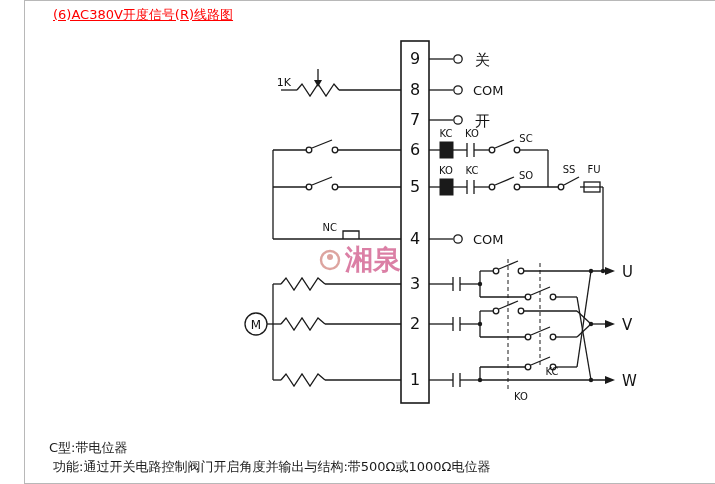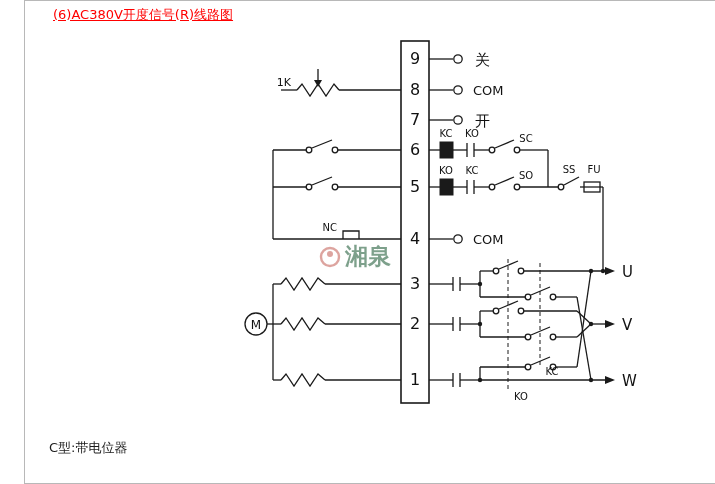--- a/index.html
+++ b/index.html
@@ -4,21 +4,21 @@
 <style>
   html,body{margin:0;padding:0;background:#fff;}
   #page{position:relative;width:713px;height:482px;background:#fff;border:1px solid #b8b8b8;
         font-family:"DejaVu Sans","Liberation Sans",sans-serif;overflow:hidden;margin-left:24px;}
   .title{position:absolute;left:28px;top:5px;font-size:13px;color:#ff0000;
          text-decoration:underline;z-index:3;white-space:nowrap;}
   .footer1{position:absolute;left:24px;top:438px;font-size:13px;color:#1a1a1a;z-index:3;white-space:nowrap;}
   .footer2{position:absolute;left:28px;top:457px;font-size:13px;color:#1a1a1a;z-index:3;white-space:nowrap;}
   #circuit{position:absolute;left:0;top:0;z-index:2;}
   .watermark{position:absolute;left:293px;top:240px;z-index:1;display:flex;align-items:center;
-             gap:3px;opacity:.55;color:#14532d;font-size:23px;font-weight:bold;white-space:nowrap;}
+             gap:3px;opacity:.55;color:#be185d;font-size:28px;font-weight:bold;white-space:nowrap;}
   svg text{font-family:"DejaVu Sans","Liberation Sans",sans-serif;fill:#111;}
   .ln{stroke:#1a1a1a;stroke-width:1.3;fill:none;}
   .dash{stroke:#1a1a1a;stroke-width:1;fill:none;stroke-dasharray:4 3;}
   .node{fill:#1a1a1a;stroke:none;}
   .oc{fill:#fff;stroke:#1a1a1a;stroke-width:1.3;}
   .coil{fill:#1a1a1a;stroke:#1a1a1a;}
   .arrow{fill:#1a1a1a;stroke:none;}
   .t16{font-size:16px;} .t15{font-size:15px;} .t13{font-size:13px;}
   .t12{font-size:12px;} .t11{font-size:11px;} .t10{font-size:10px;}
   .mid{text-anchor:middle;} .end{text-anchor:end;}
@@ -225,14 +225,15 @@
       <polygon class="arrow" points="580,266 590,270 580,274"></polygon>
       <text class="t15" x="597" y="276">U</text>
       <polygon class="arrow" points="580,319 590,323 580,327"></polygon>
       <text class="t15" x="597" y="329">V</text>
       <polygon class="arrow" points="580,375 590,379 580,383"></polygon>
       <text class="t15" x="597" y="385">W</text>
     </g>
   </svg>
 
   <div class="footer1">C型:带电位器</div>
+  <div class="footer2">功能:通过开关电路控制阀门开启角度并输出与结构:带500Ω或1000Ω电位器</div>
 
 </div>
 
 </body></html>

